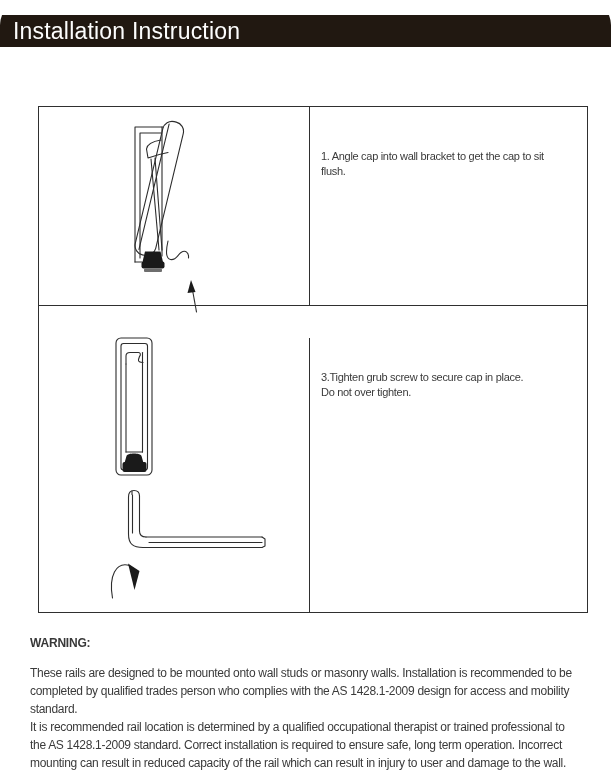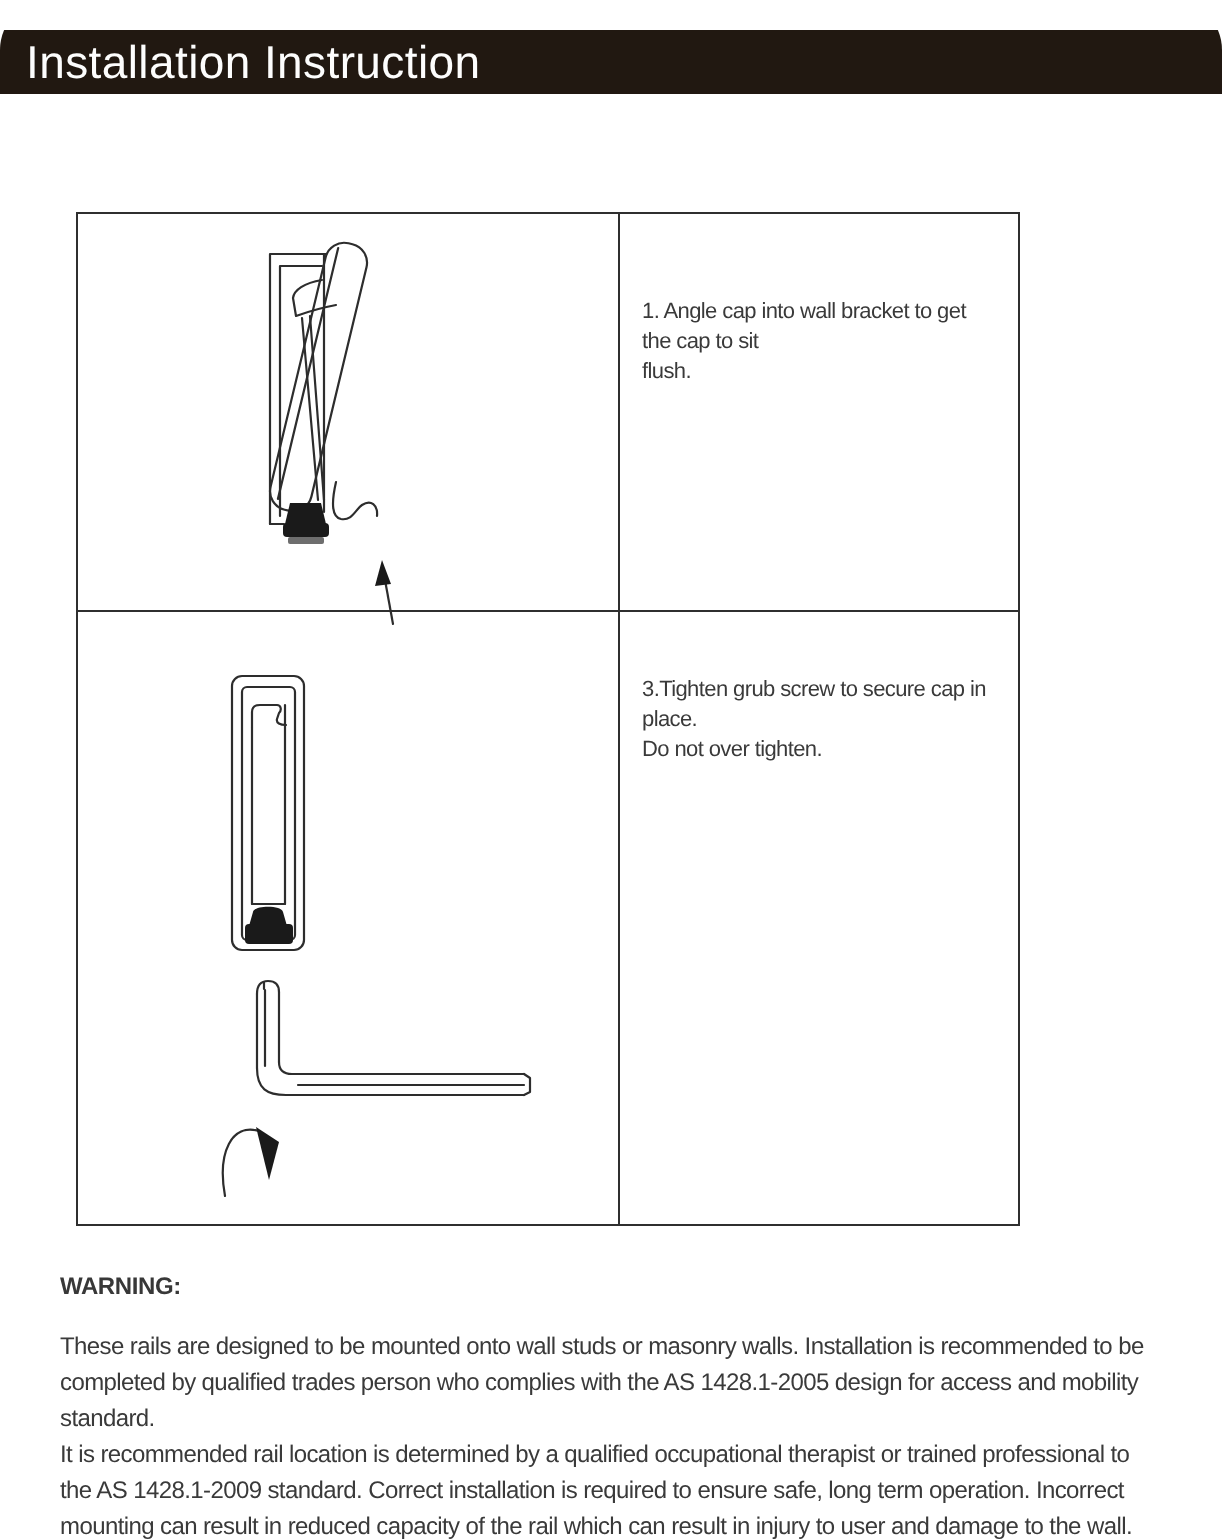--- a/index.html
+++ b/index.html
@@ -12,23 +12,23 @@
   #header-bar{
     position:absolute;left:0;top:15px;width:611px;height:32px;
     background:#211811;
   }
   #header-bar .title{
     color:#fdfdfd;font-size:23px;line-height:32px;padding-left:13px;
     letter-spacing:0.2px;white-space:nowrap;
   }
   
   #instruction-table{
-    position:absolute;left:38px;top:106px;width:472px;height:507px;
+    position:absolute;left:38px;top:106px;width:550px;height:507px;
     border:1px solid #2f2f2f;box-sizing:border-box;
-    display:flex;flex-direction:column;
+    display:flex;flex-direction:column;gap:32px;
   }
   .t-row{display:flex;box-sizing:border-box;}
   .t-row.row1{height:199px;border-bottom:1px solid #2f2f2f;}
   .t-row.row2{flex:1;}
   .cell-diagram{width:270px;box-sizing:border-box;}
   .cell-text{
     flex:1;border-left:1px solid #2f2f2f;box-sizing:border-box;
     font-size:11px;line-height:15px;letter-spacing:-0.3px;color:#3a3a3a;
     white-space:pre-line;
   }
@@ -138,20 +138,20 @@
       <g>
         <path d="M112.5,598 C108.5,576 116,561.5 129.5,565.5"></path>
         <polygon class="fill-dark" points="128,563.5 139.5,571 134.5,590"></polygon>
       </g>
     </g>
   </svg>
 
   <div id="warning-heading">WARNING:</div>
   <div id="warning-body">
     <p>These rails are designed to be mounted onto wall studs or masonry walls. Installation is recommended to be
-completed by qualified trades person who complies with the AS 1428.1-2005 design for access and mobility
+completed by qualified trades person who complies with the AS 1428.1-2009 design for access and mobility
 standard.</p>
     <p>It is recommended rail location is determined by a qualified occupational therapist or trained professional to
 the AS 1428.1-2009 standard. Correct installation is required to ensure safe, long term operation. Incorrect
 mounting can result in reduced capacity of the rail which can result in injury to user and damage to the wall.</p>
   </div>
 
 </div>
 
 </body></html>

